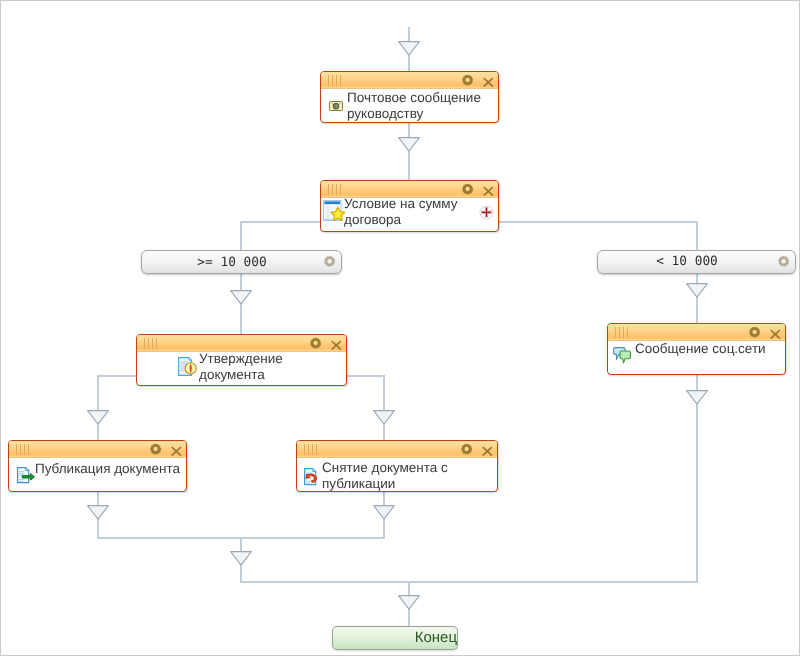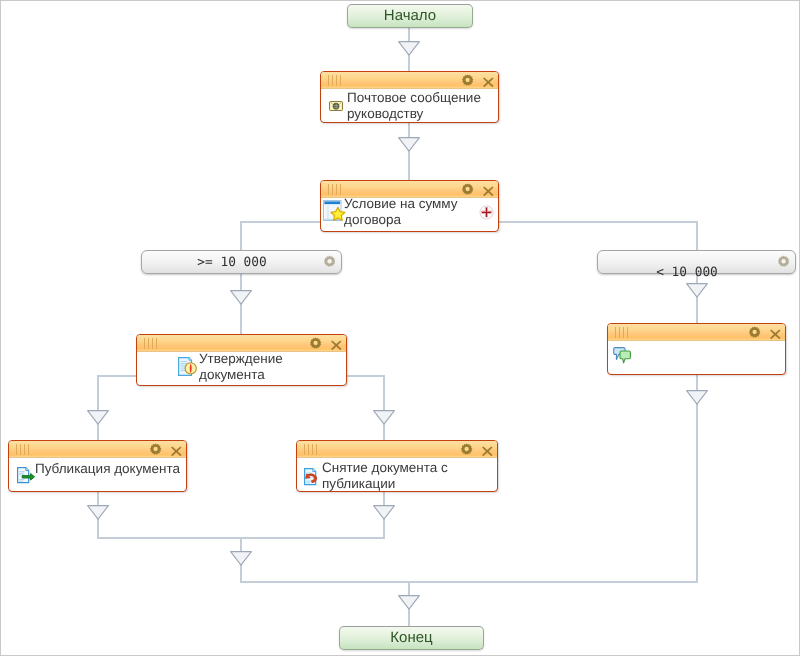--- a/index.html
+++ b/index.html
@@ -40,21 +40,20 @@
   .pill{position:absolute;z-index:5;box-sizing:border-box;border:1px solid #a6a6a6;
         border-radius:6px;background:linear-gradient(180deg,#fcfcfc 0%,#f3f3f3 48%,#e2e2e2 100%);
         box-shadow:0 1px 2px rgba(0,0,0,.22);
         font-size:12.8px;color:#2d2d2d;text-align:center;
         font-family:"DejaVu Sans Mono",monospace;}
 </style>
 </head>
 <body>
 
 <div id="canvas">
-    <div class="cap" style="left:347px;top:4px;width:126px;height:24px;line-height:22px;">Начало</div>
     <div class="ln" style="left:408px;top:27px;width:2px;height:46px;"></div>
     <div class="arrow" style="left:398px;top:41px;width:22px;height:15px;"><svg width="22" height="15" viewBox="0 0 22 15">
         <path d="M0.6 0.6 L21.4 0.6 L11.0 14.2 Z" fill="#f1f3f6" stroke="#9ca8b6" stroke-width="1.1" stroke-linejoin="round"></path>
       </svg></div>
     <div class="node" style="left:320px;top:71px;width:179px;height:52px;">
       <div class="hdr">
         <div class="grip">
           <span style="left:0"></span>
           <span style="left:4px"></span>
           <span style="left:8px"></span>
@@ -121,21 +120,21 @@
     <div class="ln" style="left:240px;top:221px;width:2px;height:31px;"></div>
     <div class="ln" style="left:696px;top:221px;width:2px;height:31px;"></div>
     <div class="pill" style="left:141px;top:250px;width:201px;height:24px;line-height:22px;">
       <span style="position:absolute;left:0;top:1px;right:19px;text-align:center">&gt;= 10 000</span>
       <span style="position:absolute;right:5px;top:3px"><svg width="13" height="13" viewBox="0 0 13 13">
           <path d="M6.5 0.6 7.75 1.65 9.3 1.15 9.8 2.7 11.4 3.0 11.15 4.6 12.4 5.6 11.4 6.8 12.05 8.25 10.6 8.95 10.5 10.55 8.9 10.45 8.0 11.8 6.65 11.0 5.3 11.8 4.4 10.45 2.8 10.55 2.7 8.95 1.25 8.25 1.9 6.8 0.9 5.6 2.15 4.6 1.9 3.0 3.5 2.7 4.0 1.15 5.55 1.65z" fill="#b5ad9c"></path>
           <circle cx="6.6" cy="6.25" r="2.2" fill="#f7f3e6"></circle>
         </svg></span>
     </div>
     <div class="pill" style="left:597px;top:250px;width:199px;height:24px;line-height:22px;">
-      <span style="position:absolute;left:0;top:11px;right:19px;text-align:center">&lt; 10 000</span>
+      <span style="position:absolute;left:0;top:0;right:19px;text-align:center">&lt; 10 000</span>
       <span style="position:absolute;right:5px;top:3px"><svg width="13" height="13" viewBox="0 0 13 13">
           <path d="M6.5 0.6 7.75 1.65 9.3 1.15 9.8 2.7 11.4 3.0 11.15 4.6 12.4 5.6 11.4 6.8 12.05 8.25 10.6 8.95 10.5 10.55 8.9 10.45 8.0 11.8 6.65 11.0 5.3 11.8 4.4 10.45 2.8 10.55 2.7 8.95 1.25 8.25 1.9 6.8 0.9 5.6 2.15 4.6 1.9 3.0 3.5 2.7 4.0 1.15 5.55 1.65z" fill="#b5ad9c"></path>
           <circle cx="6.6" cy="6.25" r="2.2" fill="#f7f3e6"></circle>
         </svg></span>
     </div>
     <div class="ln" style="left:240px;top:273px;width:2px;height:63px;"></div>
     <div class="arrow" style="left:230px;top:290px;width:22px;height:15px;"><svg width="22" height="15" viewBox="0 0 22 15">
         <path d="M0.6 0.6 L21.4 0.6 L11.0 14.2 Z" fill="#f1f3f6" stroke="#9ca8b6" stroke-width="1.1" stroke-linejoin="round"></path>
       </svg></div>
     <div class="ln" style="left:696px;top:273px;width:2px;height:52px;"></div>
@@ -181,20 +180,21 @@
             <circle cx="6.1" cy="5.55" r="2.0" fill="#fbd98f"></circle>
           </svg></div>
         <div class="xbtn" style="right:4px"><svg width="11" height="11" viewBox="0 0 11 11">
             <path d="M1.2 0.4 L5.3 4.1 L9.4 0.4 L10.5 1.6 L6.7 5.3 L10.5 9.0 L9.4 10.2 L5.3 6.5 L1.2 10.2 L0.1 9.0 L3.9 5.3 L0.1 1.6z" fill="#9a7b30"></path>
           </svg></div>
       </div>
       <div class="ico" style="left:5px;top:23px"><svg width="18" height="18" viewBox="0 0 18 18">
           <path d="M0.7 2.2 q0-1.6 1.6-1.6 h8.2 q1.6 0 1.6 1.6 v3.6 q0 1.6-1.6 1.6 h-4.6 l-2.5 5.1 .1-5.1 h-1.2 q-1.6 0-1.6-1.6z" fill="#c9e7f7" stroke="#4e8cba" stroke-width="1.1" stroke-linejoin="round"></path>
           <path d="M7.0 5.6 q0-1.6 1.6-1.6 h7.2 q1.6 0 1.6 1.6 v4.6 q0 1.6-1.6 1.6 h-3.8 l-1.4 4.1 -.9-4.1 h-1.1 q-1.6 0-1.6-1.6z" fill="#b9ecb6" stroke="#3f9b3c" stroke-width="1.1" stroke-linejoin="round"></path>
         </svg></div>
+      <div class="ttl" style="left:27px;top:17px;width:150px">Сообщение соц.сети</div>
     </div>
     <div class="yn" style="left:140px;top:358px;color:#3f8f3f;">Да</div>
     <div class="yn" style="left:318px;top:358px;color:#c0392b;">Нет</div>
     <div class="ln" style="left:97px;top:375px;width:40px;height:2px;"></div>
     <div class="ln" style="left:97px;top:375px;width:2px;height:67px;"></div>
     <div class="arrow" style="left:87px;top:410px;width:22px;height:15px;"><svg width="22" height="15" viewBox="0 0 22 15">
         <path d="M0.6 0.6 L21.4 0.6 L11.0 14.2 Z" fill="#f1f3f6" stroke="#9ca8b6" stroke-width="1.1" stroke-linejoin="round"></path>
       </svg></div>
     <div class="ln" style="left:346px;top:375px;width:39px;height:2px;"></div>
     <div class="ln" style="left:383px;top:375px;width:2px;height:67px;"></div>
@@ -265,14 +265,14 @@
       </svg></div>
     <div class="ln" style="left:696px;top:374px;width:2px;height:209px;"></div>
     <div class="arrow" style="left:686px;top:390px;width:22px;height:15px;"><svg width="22" height="15" viewBox="0 0 22 15">
         <path d="M0.6 0.6 L21.4 0.6 L11.0 14.2 Z" fill="#f1f3f6" stroke="#9ca8b6" stroke-width="1.1" stroke-linejoin="round"></path>
       </svg></div>
     <div class="ln" style="left:240px;top:581px;width:458px;height:2px;"></div>
     <div class="ln" style="left:408px;top:581px;width:2px;height:47px;"></div>
     <div class="arrow" style="left:398px;top:595px;width:22px;height:15px;"><svg width="22" height="15" viewBox="0 0 22 15">
         <path d="M0.6 0.6 L21.4 0.6 L11.0 14.2 Z" fill="#f1f3f6" stroke="#9ca8b6" stroke-width="1.1" stroke-linejoin="round"></path>
       </svg></div>
-    <div class="cap" style="left:339px;top:626px;width:145px;height:24px;line-height:22px;">Конец</div>
+    <div class="cap" style="left:332px;top:626px;width:126px;height:24px;line-height:22px;text-align:right;">Конец</div>
   </div>
 
 </body></html>

